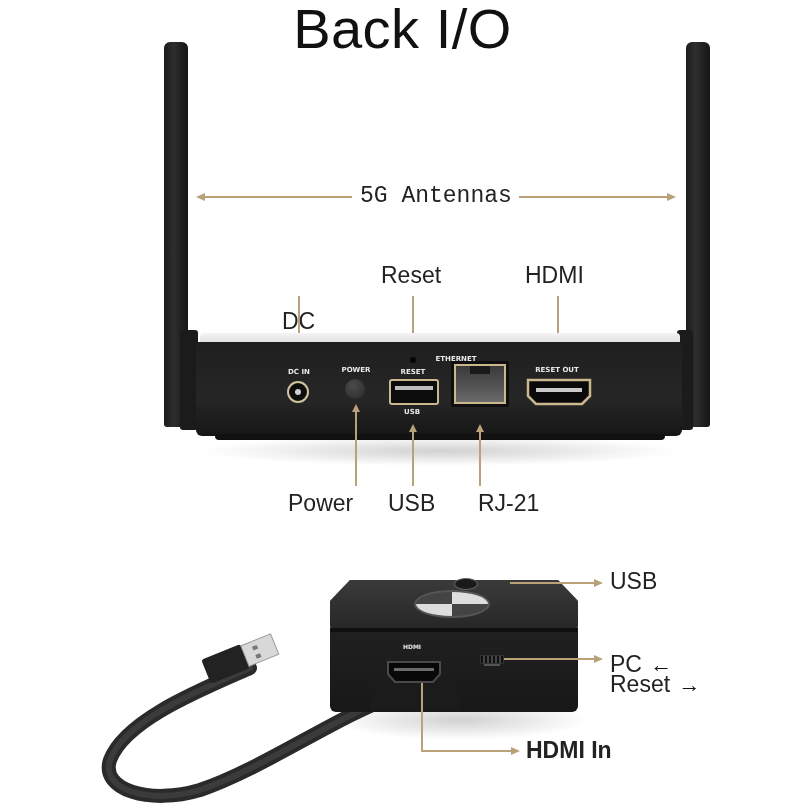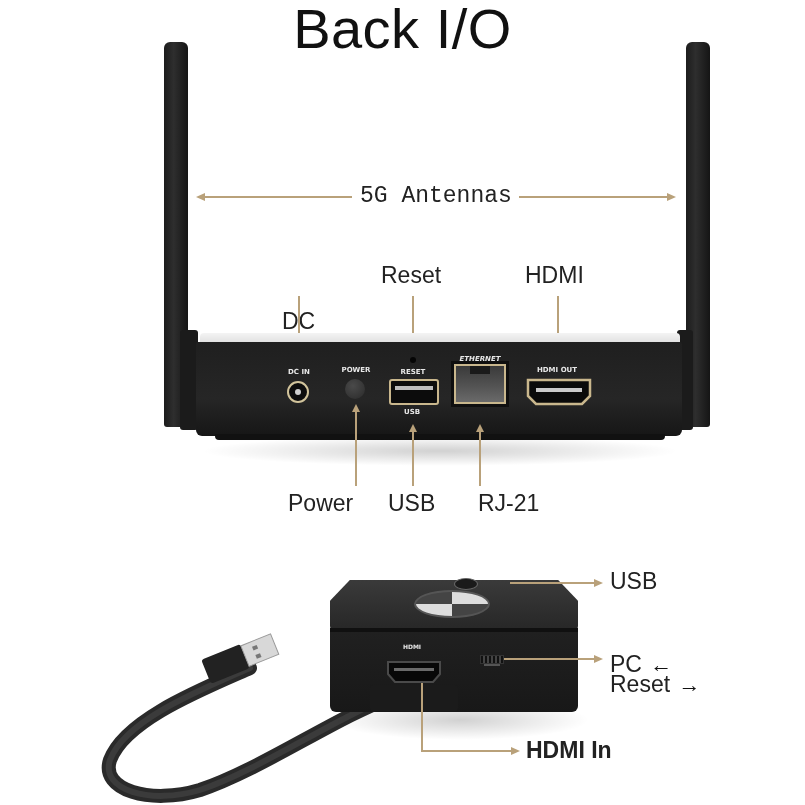--- a/index.html
+++ b/index.html
@@ -67,28 +67,28 @@
   <div class="abs port-label" style="left:339px; top:366px; width:34px;">POWER</div>
   <div class="abs" style="left:345px; top:379px; width:20px; height:20px; border-radius:50%; background:radial-gradient(circle at 40% 35%,#4a4a4a,#2a2a2a);"></div>
 
   <div class="abs" style="left:410px; top:357px; width:6px; height:6px; border-radius:50%; background:#050505;"></div>
   <div class="abs port-label" style="left:398px; top:368px; width:30px;">RESET</div>
   <div class="abs gold" style="left:389px; top:379px; width:46px; height:22px; border-radius:3px; background:#0c0c0c;">
     <div style="position:absolute; left:4px; top:5px; width:38px; height:4px; background:#bdbdbd;"></div>
   </div>
   <div class="abs port-label" style="left:400px; top:408px; width:24px;">USB</div>
 
-  <div class="abs port-label" style="left:452px; top:355px; width:56px;font-style:italic;">ETHERNET</div>
+  <div class="abs port-label" style="left:428px; top:355px; width:56px;">ETHERNET</div>
   <div class="abs" style="left:451px; top:361px; width:58px; height:46px; background:#0f0f0f;">
     <div style="position:absolute; left:3px; top:3px; width:48px; height:36px; border:2px solid #c9b78d; background:linear-gradient(180deg,#3a3a3a,#555 60%,#6a6a6a);">
       <div style="position:absolute; left:14px; top:0; width:20px; height:8px; background:#1a1a1a;"></div>
     </div>
   </div>
 
-  <div class="abs port-label" style="left:532px; top:366px; width:50px;">HDMI OUT</div>
+  <div class="abs port-label" style="left:532px; top:366px; width:50px;">RESET OUT</div>
   <div class="abs" style="left:526px; top:378px; width:66px; height:28px;">
     <svg width="66" height="28" viewBox="0 0 66 28">
       <path d="M2 2 H64 V18 L56 26 H10 L2 18 Z" fill="#0a0a0a" stroke="#c9b78d" stroke-width="2.5"></path>
       <rect x="10" y="10" width="46" height="4" fill="#c9c9c9"></rect>
     </svg>
   </div>
 
   <div class="abs arrowhead-up" style="left:352px; top:404px;"></div>
   <div class="abs lead" style="left:355px; top:410px; width:1.5px; height:76px;"></div>
   <div class="abs arrowhead-up" style="left:409px; top:424px;"></div>

